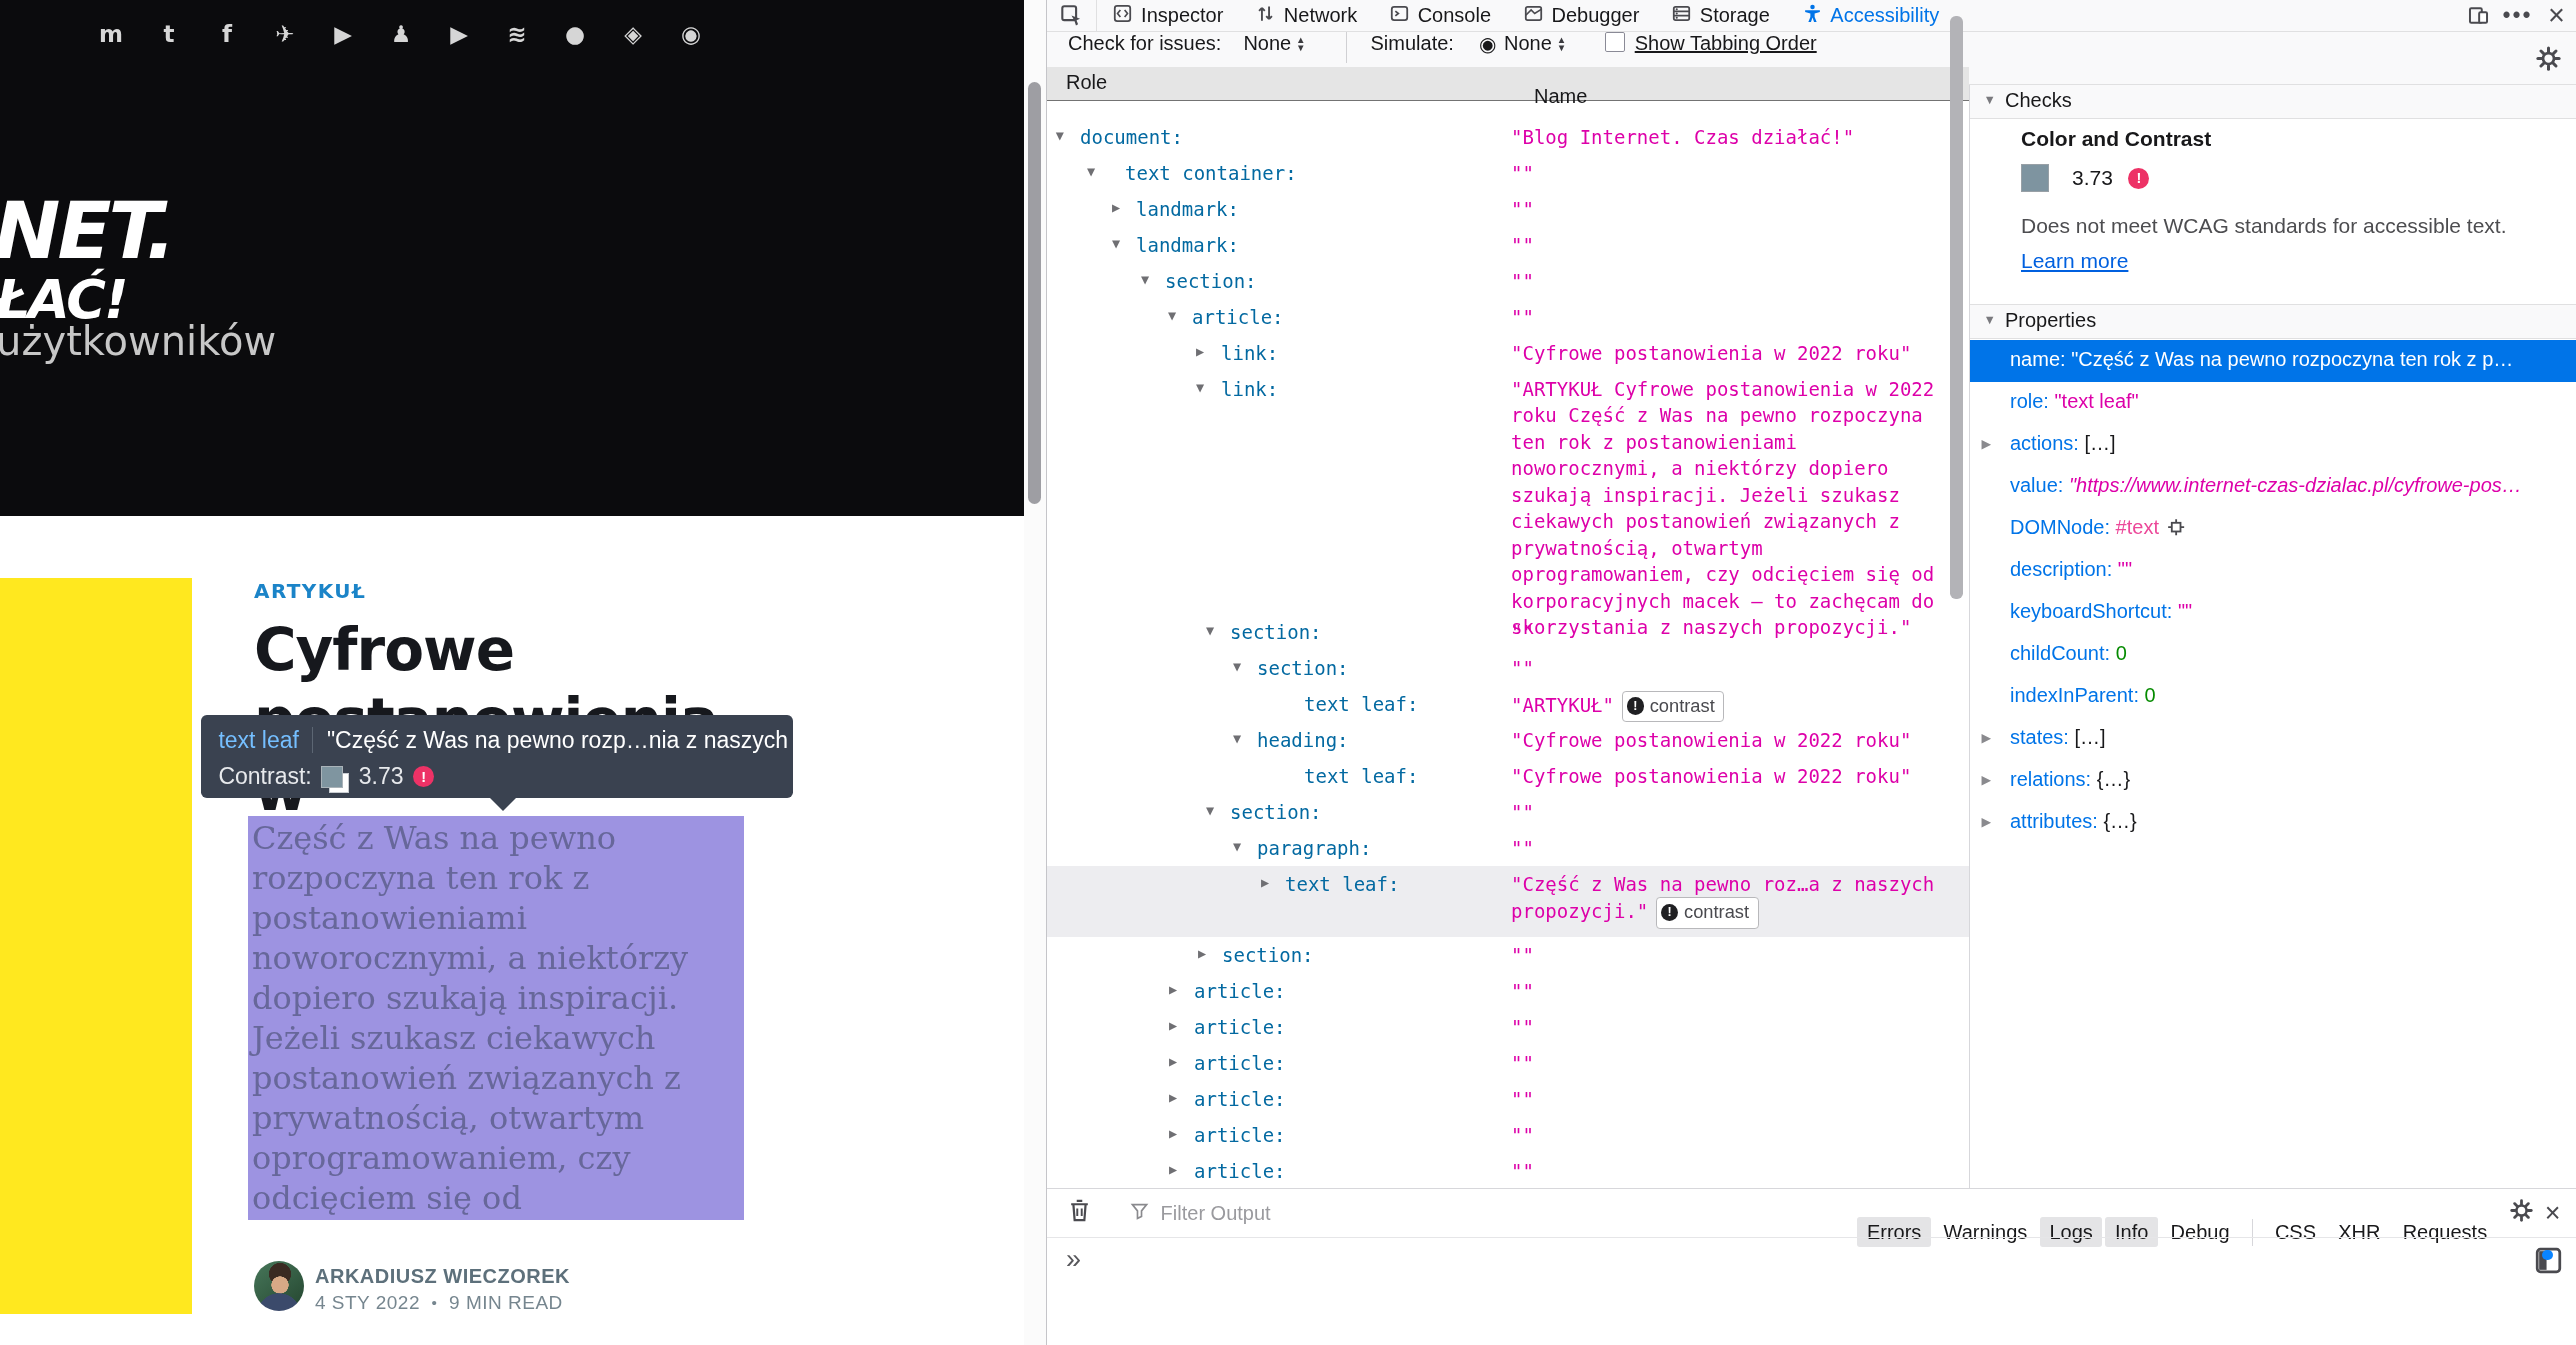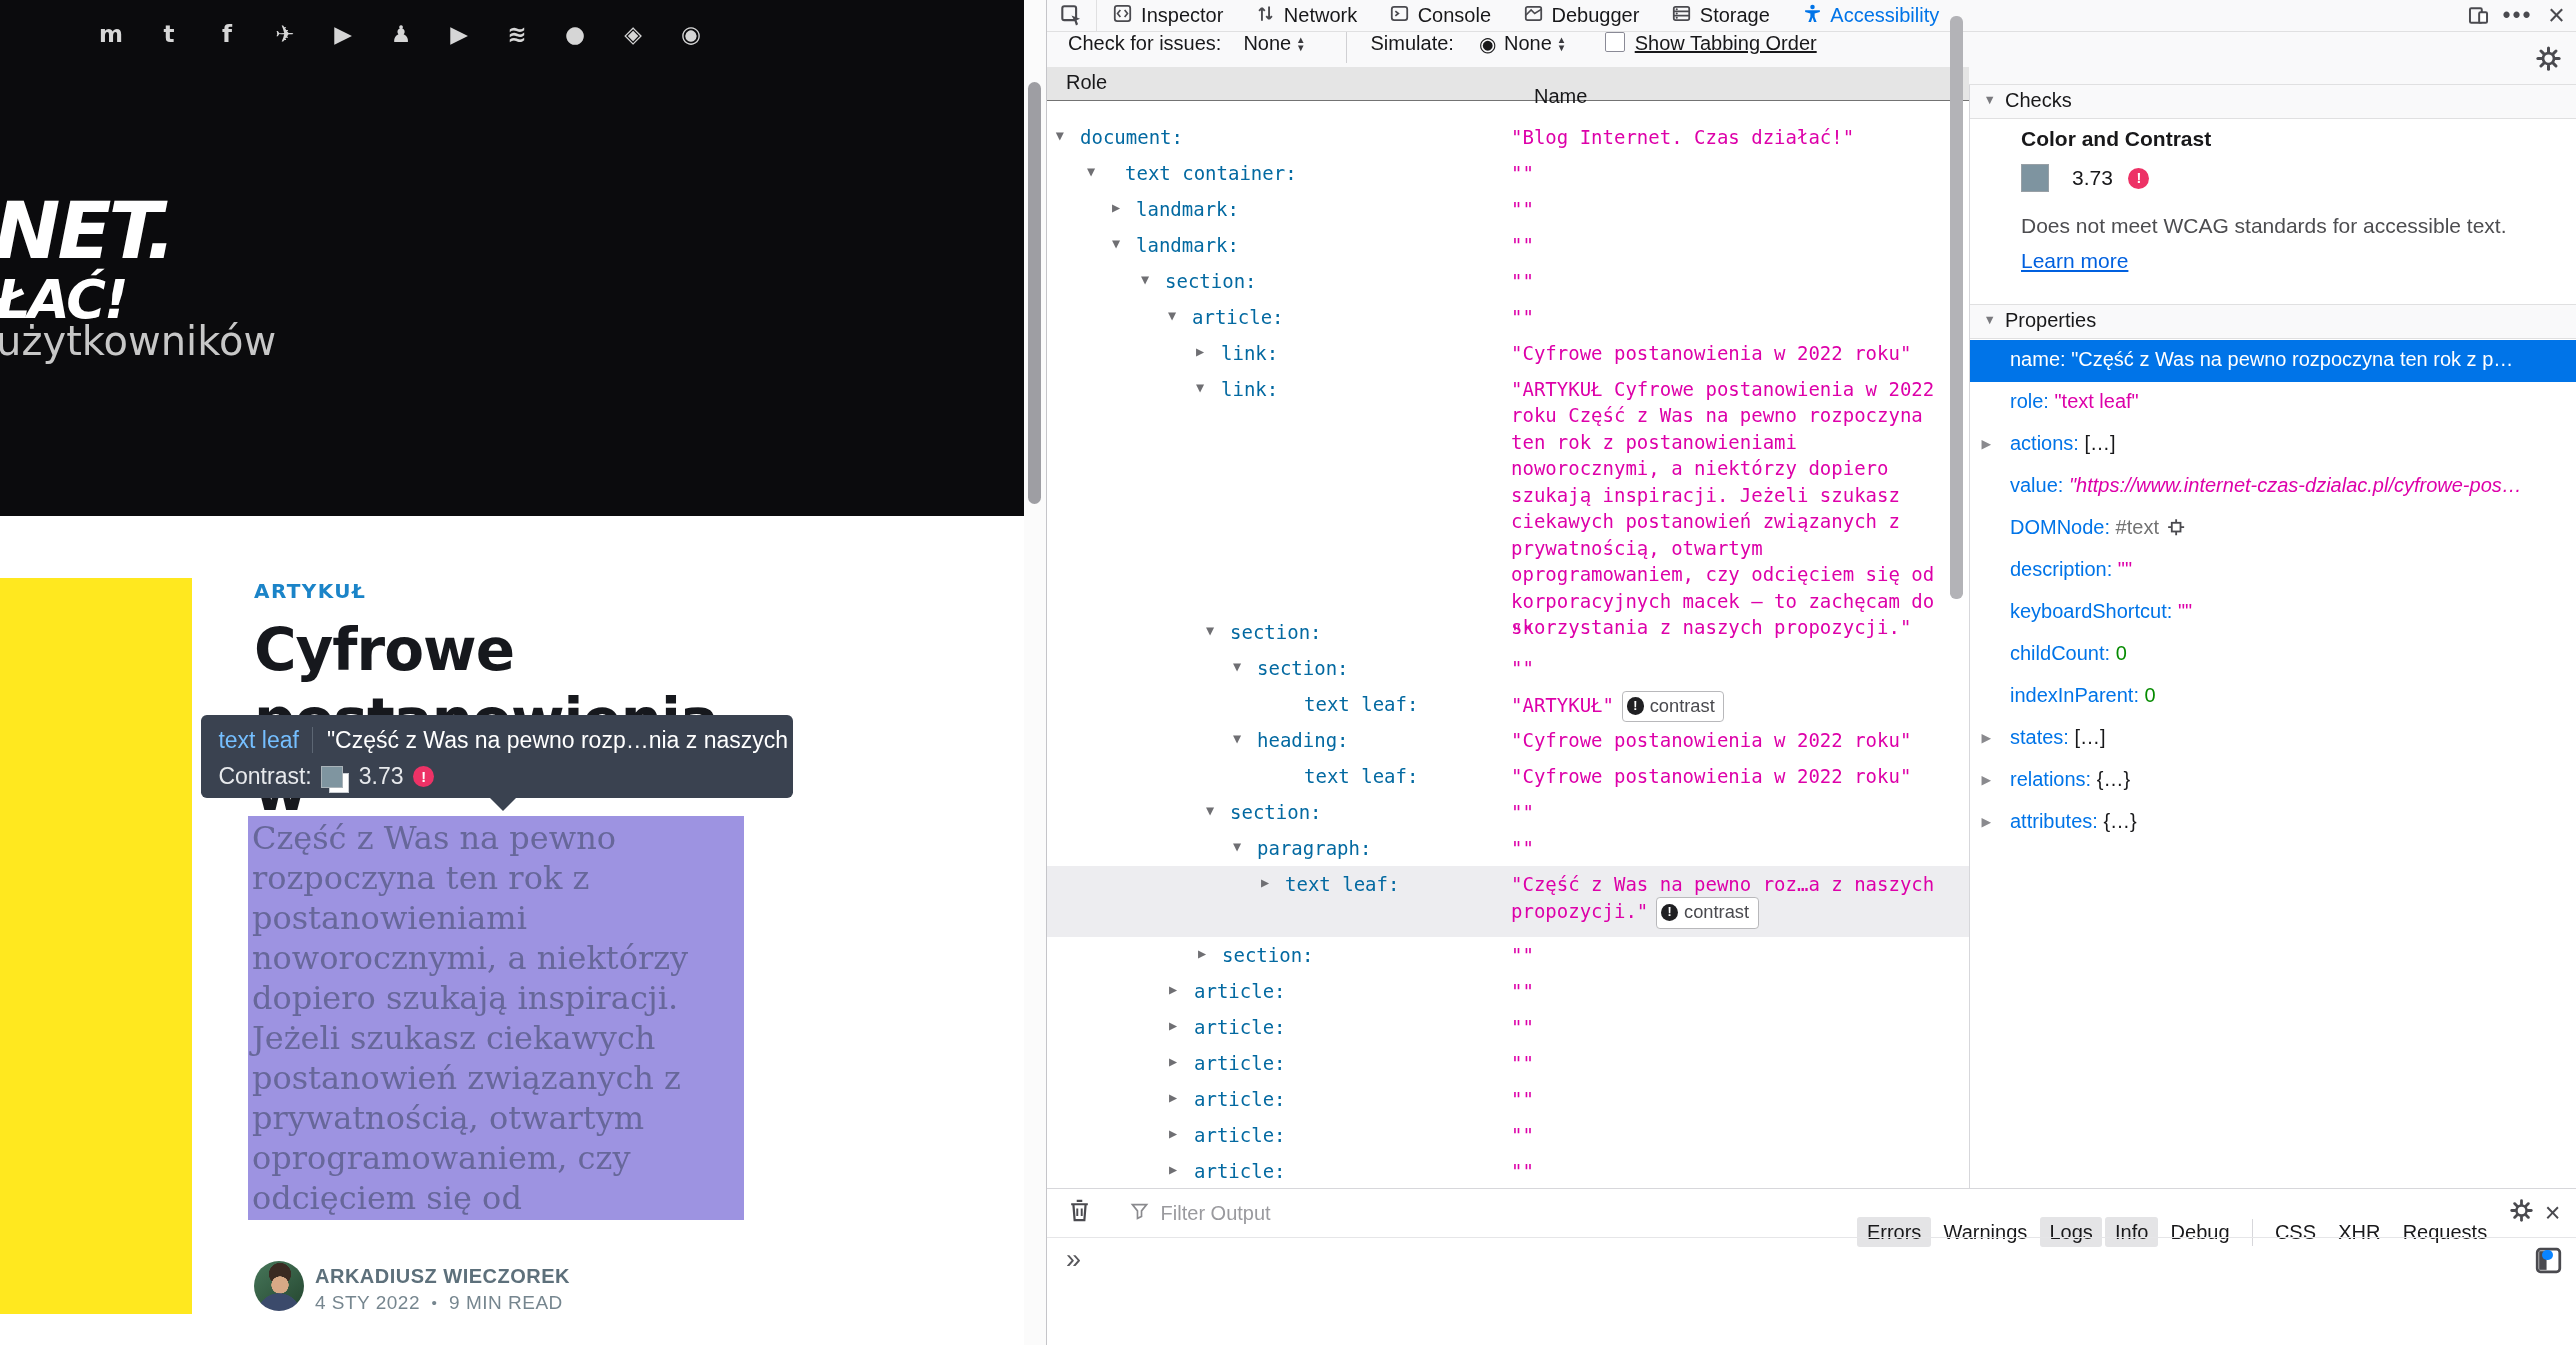--- a/index.html
+++ b/index.html
@@ -116,21 +116,21 @@
                 border-top:1px solid #e0e0e1;border-bottom:1px solid #e0e0e1;box-sizing:border-box;}
   .props-list{position:absolute;left:0;top:255px;width:100%;}
   .prow{position:relative;width:100%;height:42px;box-sizing:border-box;white-space:nowrap;overflow:hidden;}
   .prow .p-exp{position:absolute;left:11.6px;top:11.6px;font-size:12.5px;color:#8a8a8e;}
   .prow .p-body{position:absolute;left:40px;top:7.7px;max-width:554px;overflow:hidden;text-overflow:clip;}
   .p-label{color:#0074e8;}
   .prow.selected{background:#0074e8;}
   .prow.selected .p-label,.prow.selected .p-val{color:#fff;}
   .p-val.v-string{color:#dd00a9;}
   .p-val.v-url{color:#dd00a9;font-style:italic;}
-  .p-val.v-node{color:#737373;}
+  .p-val.v-node{color:#ec4899;}
   .p-val.v-number{color:#058b00;}
   .p-val.v-plain{color:#18181a;}
   .dom-target{display:inline-block;vertical-align:-2.9px;margin-left:7.7px;}
   
   .console-bar{position:absolute;left:0;top:1188px;width:100%;height:49px;border-top:1px solid #d7d7db;
                background:#fff;display:flex;align-items:center;box-sizing:border-box;}
   .cb-trash{margin-left:21px;}
   .cb-funnel{margin-left:39px;}
   .filter-input{margin-left:9.6px;border:none;outline:none;font-size:20px;color:#18181a;width:270px;
                 font-family:"Liberation Sans",sans-serif;background:transparent;}

